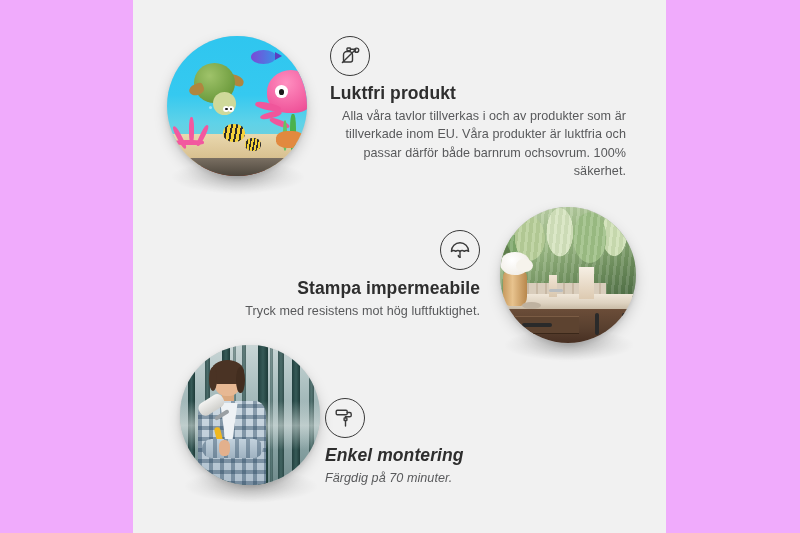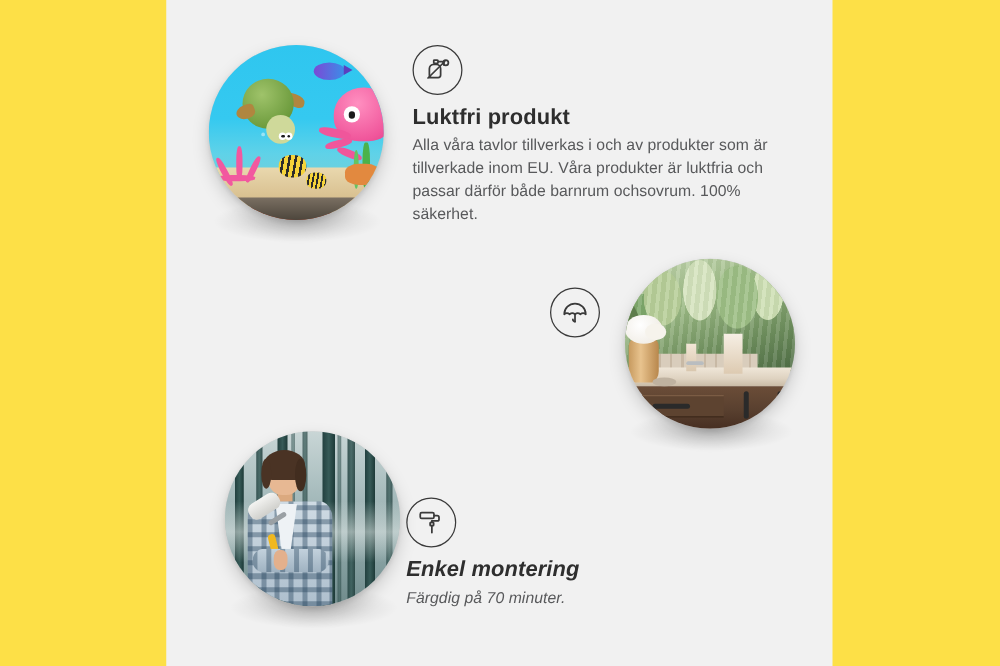--- a/index.html
+++ b/index.html
@@ -2,21 +2,21 @@
 <html><head>
 <meta charset="utf-8">
 <style>
   html,body{margin:0;padding:0;}
   body{
     width:800px;height:533px;
     background:#ffffff;
     font-family:"Liberation Sans", sans-serif;
     overflow:hidden;
   }
-  .stage{position:relative;width:800px;height:533px;background:#fde047;}
+  .stage{position:relative;width:800px;height:533px;background:#f0abfc;}
 
   
   .panel{
     position:absolute;left:133px;top:0;width:533px;height:533px;
     background:#f1f1f1;
   }
 
   
   .feature{position:absolute;}
   .feat-icon{
@@ -30,21 +30,21 @@
     letter-spacing:.1px;margin:7px 0 4px 0;line-height:1.15;
   }
   .feat-desc{
     font-size:12.6px;color:#58595b;line-height:1.45;
     letter-spacing:.05px;
   }
 
   
   #f1{left:330px;top:36px;width:300px;text-align:left;}
   #f1 .feat-icon{margin-left:0;}
-  #f1 .feat-desc{width:296px;}
+  #f1 .feat-desc{width:296px;text-align:right;}
 
   
   #f2{left:190px;top:230px;width:290px;text-align:right;}
   #f2 .feat-icon{margin-left:auto;margin-right:0;}
   #f2 .feat-title{margin-top:8px;}
 
   
   #f3{left:325px;top:398px;width:290px;text-align:left;font-style:italic;}
 
   
@@ -277,20 +277,22 @@
   </div>
 
   <div class="feature" id="f2">
     <div class="feat-icon">
       <svg width="24" height="24" viewBox="0 0 24 24" fill="none" stroke="#3a3a3a" stroke-width="1.4" stroke-linecap="round" stroke-linejoin="round">
         <path d="M3.4 13.4a8.6 8.6 0 0 1 17.2 0c-1.4-1.1-2.9-1.1-4.3 0-1.4-1.1-2.9-1.1-4.3 0-1.4-1.1-2.9-1.1-4.3 0-1.4-1.1-2.9-1.1-4.3 0z"></path>
         <line x1="12" y1="13.4" x2="12" y2="19.2"></line>
         <path d="M12 19.2a1.7 1.7 0 0 1-1.7-1.7"></path>
       </svg>
     </div>
+    <div class="feat-title">Stampa impermeabile</div>
+    <div class="feat-desc">Tryck med resistens mot hög luftfuktighet.</div>
   </div>
 
   <div class="shadow" id="s3"></div>
   <div class="photo" id="p3">
     <div class="inner">
       <div class="for-bg"></div>
       <div class="trunk tk1"></div>
         <div class="trunk tk2"></div>
         <div class="trunk tk3"></div>
       <div class="trunk tk4"></div>

